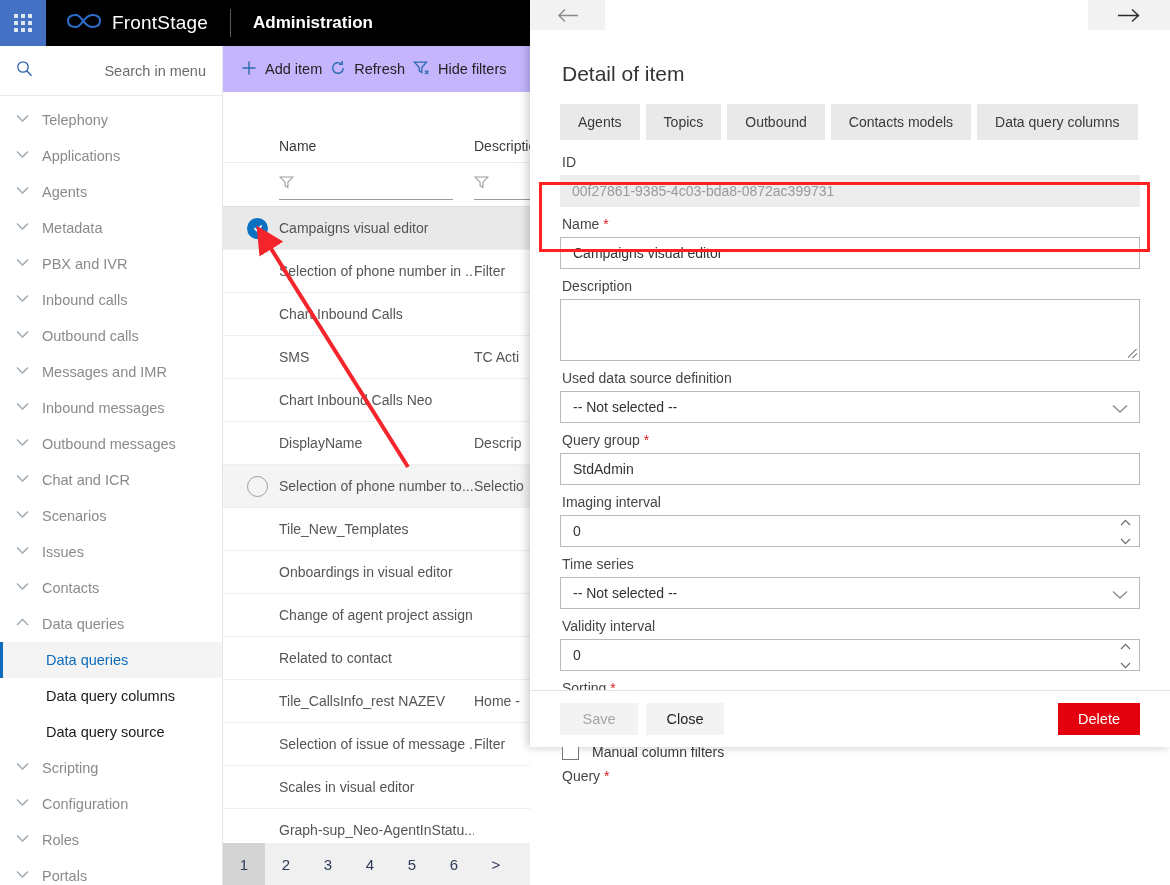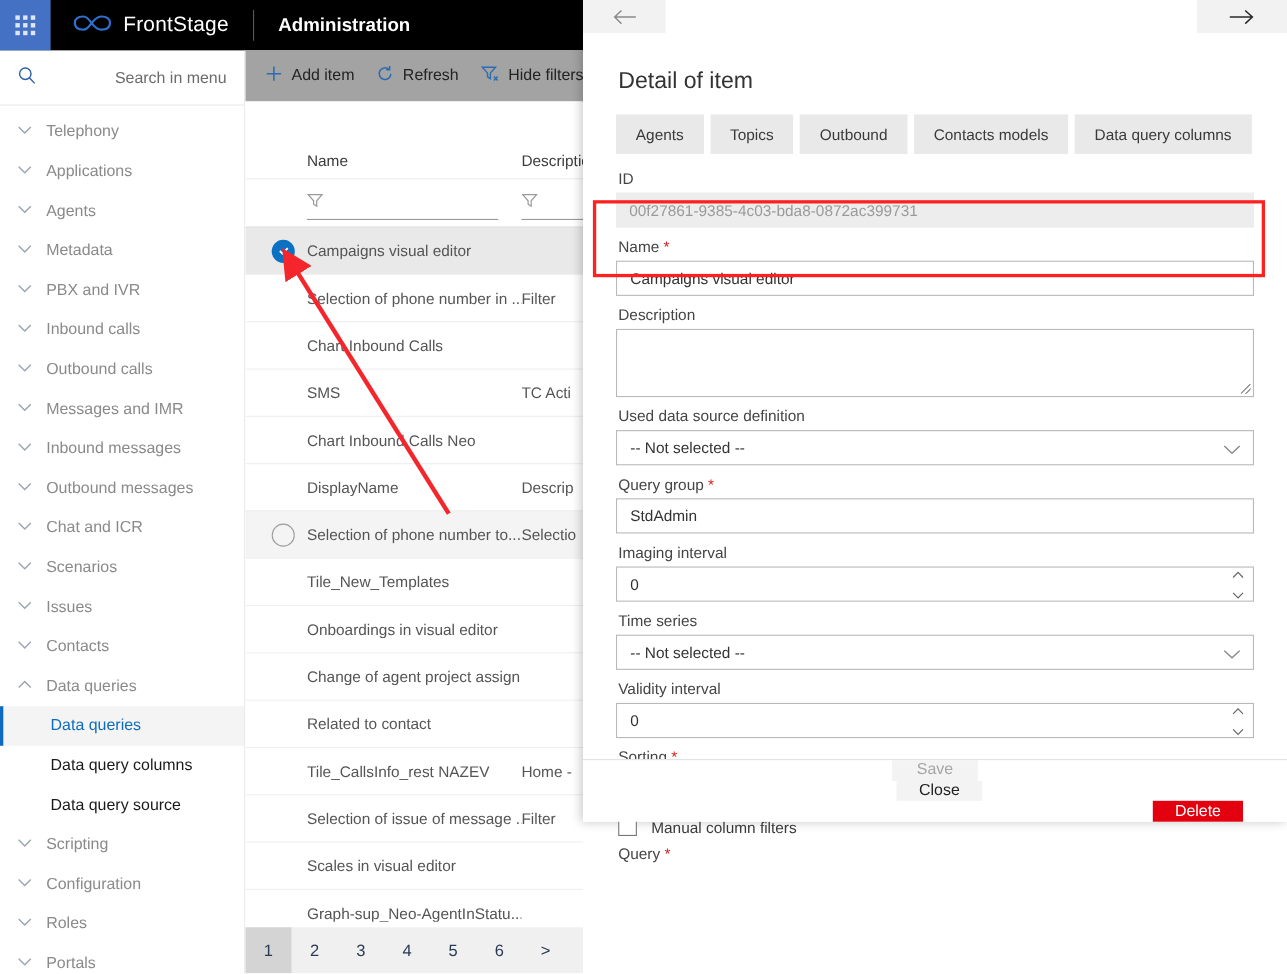--- a/index.html
+++ b/index.html
@@ -64,21 +64,21 @@
     width: 3px; height: 100%; background: #0f6cbd;
   }
 
   
   .listpane {
     position: absolute; top: 46px; left: 223px; width: 307px; height: 839px;
     background: #ffffff; overflow: hidden;
   }
   .cmdbar {
     display: flex; align-items: center; height: 46px;
-    background: #a3a3a3; padding-left: 18px; gap: 20px;
+    background: #c4b5fd; padding-left: 18px; gap: 8px;
   }
   .cmd {
     display: flex; align-items: center; gap: 8px;
     color: #232323; font-size: 14.5px; cursor: pointer; white-space: nowrap;
   }
   .grid-head {
     display: flex; align-items: flex-end; height: 48px;
     padding: 0 0 8px 0; margin-top: 22px;
   }
   .col-check { width: 56px; flex: 0 0 56px; }
@@ -167,21 +167,21 @@
     flex-direction: column; justify-content: space-between; height: 26px;
     color: #666; cursor: pointer;
   }
   .cbrow { display: flex; align-items: center; gap: 13px; margin: 10px 0 6px 2px; }
   .cbox { width: 17px; height: 17px; border: 1px solid #767676; background: #fff; }
   .cblabel { font-size: 14px; color: #3a3a3a; }
 
   .footer {
     position: absolute; left: 0; bottom: 0; width: 640px; height: 57px;
     background: #ffffff; border-top: 1px solid #e3e3e3;
-    display: flex; align-items: center; padding: 0 40px; flex-direction: column;
+    display: flex; align-items: center; padding: 0 30px;
   }
   .btn {
     height: 32px; min-width: 78px; padding: 0 20px; border: none;
     font-size: 14.5px; cursor: pointer; background: #f3f3f3; color: #222;
     font-family: "Liberation Sans", sans-serif;
   }
   .btn.disabled { color: #a6a6a6; cursor: default; }
   .btn.danger { background: #e3000f; color: #ffffff; margin-left: auto; }
 
   

